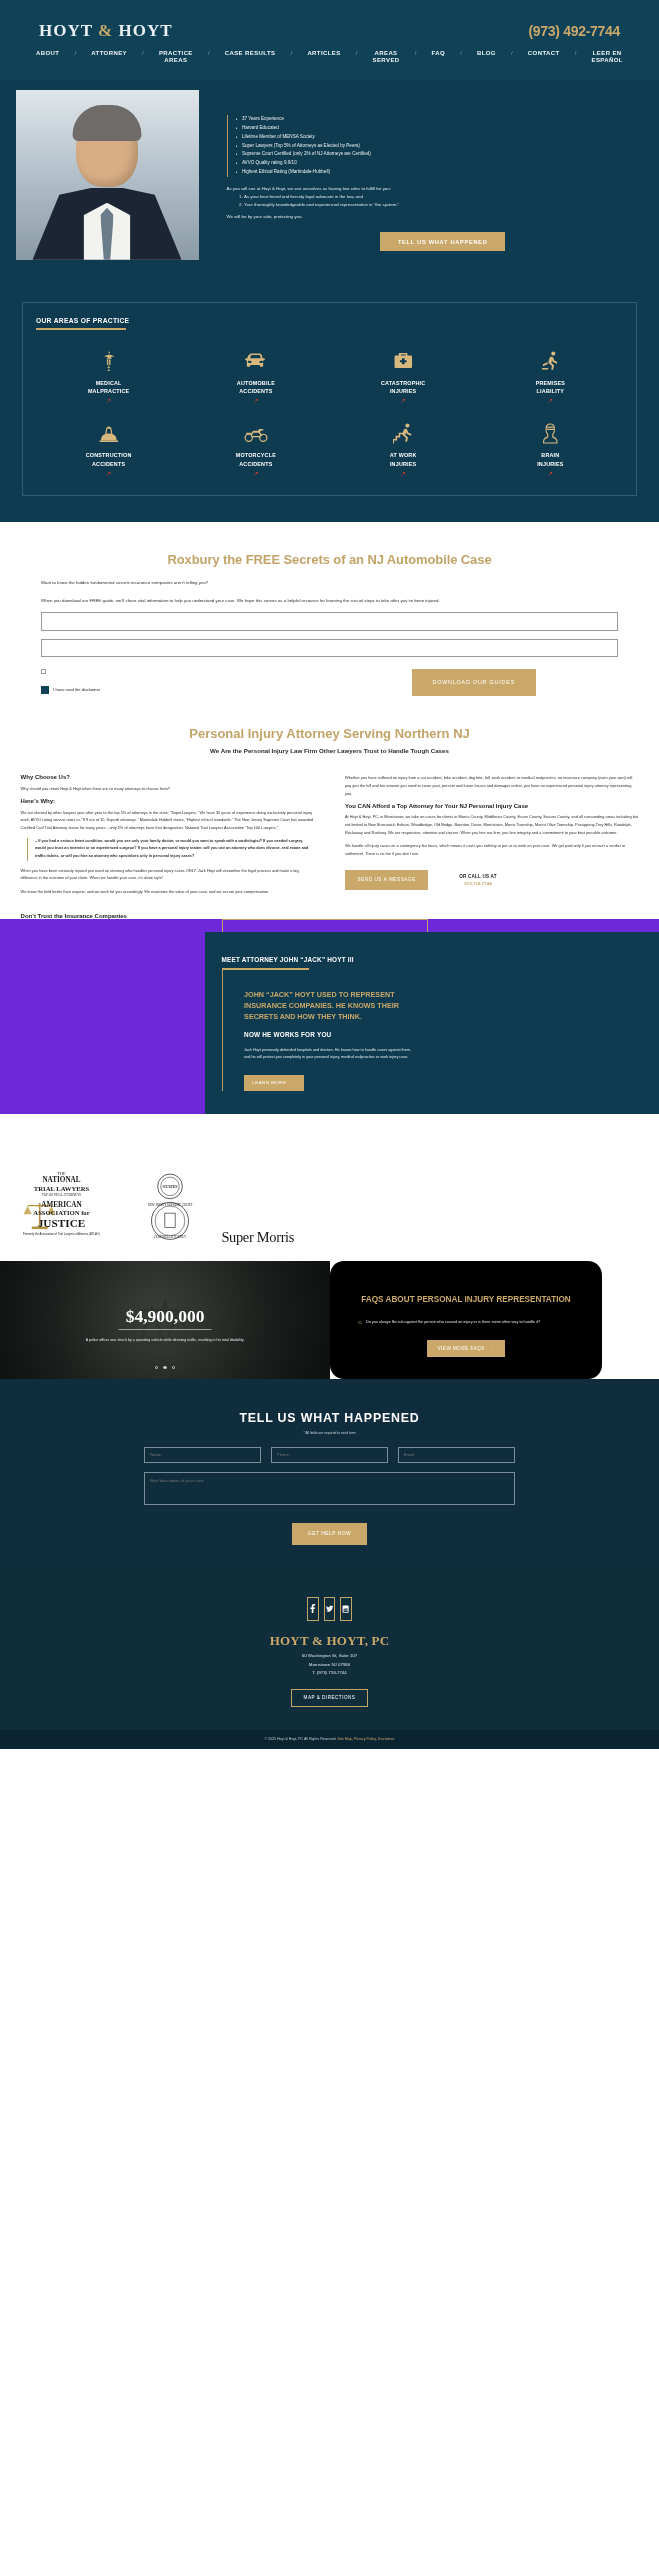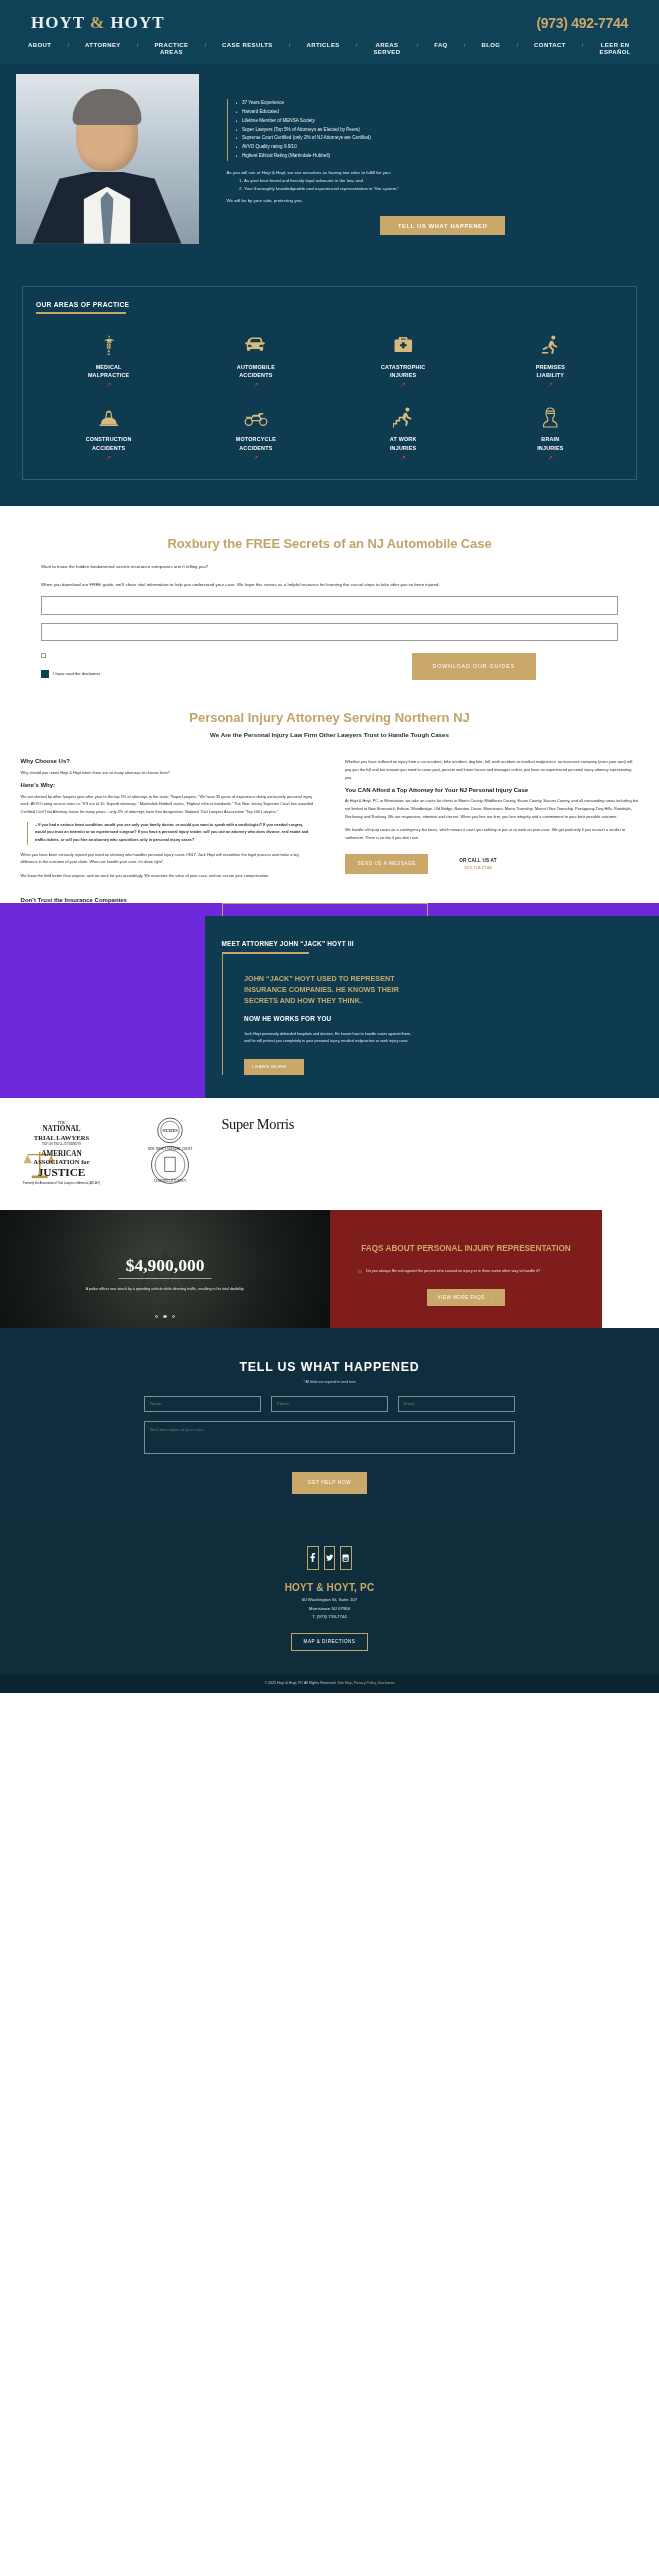--- a/index.html
+++ b/index.html
@@ -6,21 +6,21 @@
   html, body { width: 659px; }
   body {
     font-family: "Liberation Sans", sans-serif;
     background: #ffffff;
     color: #222;
     -webkit-font-smoothing: antialiased;
   }
   .page { width: 659px; position: relative; overflow: hidden; }
 
   
-  .header { background: #0f4157; padding: 0; }
+  .header { background: #0f4157; padding: 8px; }
   .header-top { display: flex; align-items: center; justify-content: space-between;
                 padding: 13.4px 31px 0 31px; }
   .logo { font-family: "Liberation Serif", serif; font-size: 17px; letter-spacing: 1px;
           color: #e9eef0; font-weight: 700; }
   .logo .amp { color: #c9a86a; }
   .phone { font-family: "Liberation Sans", sans-serif; font-size: 14px; color: #c9a86a;
            font-weight: 700; letter-spacing: -0.3px; }
   .nav { display: flex; align-items: flex-start; justify-content: space-between;
          padding: 8.2px 28px 7.2px 28px; flex-wrap: nowrap; }
   .nav-item { color: #f0f4f6; font-size: 6px; font-weight: 700; letter-spacing: 0.4px;
@@ -139,22 +139,22 @@
   .meet-body { color: #e3ebee; font-size: 3.8px; line-height: 1.9; margin-top: 9.3px;
                max-width: 170px; }
   .btn-learn { background: #c9a86a; color: #fff; border: none; padding: 5.7px 8.2px;
                font-size: 4.4px; letter-spacing: 0.5px; margin-top: 13.4px; cursor: pointer;
                font-family: "Liberation Sans", sans-serif; display: inline-flex;
                align-items: center; gap: 4.1px; }
   .meet-wrap::after { content: ""; position: absolute; left: 222px; top: 0; width: 206px;
                       height: 0; }
 
   
-  .badges { background: #fff; display: flex; align-items: flex-start; gap: 20.6px;
-            padding: 17.5px 5.2px 15.5px 5.2px; }
+  .badges { background: #fff; display: flex; align-items: flex-end; gap: 20.6px;
+            padding: 17.5px 5.2px 15.5px 5.2px; margin-top: 35px; }
   .badge { flex: 0 0 auto; }
   .badge-ntl { width: 113px; text-align: center; }
   .badge-sl { font-family: "Liberation Serif", serif; font-size: 14.4px; color: #141414;
               letter-spacing: -0.3px; }
 
   
   .split { display: flex; }
   .result { width: 330px; height: 118px; position: relative; overflow: hidden;
             background: radial-gradient(circle at 48% 45%, #3a4038 0%, #181c1a 65%, #0c0f0e 100%); }
   .scales { position: absolute; left: 50%; top: 26%; transform: translateX(-50%);
@@ -162,21 +162,21 @@
   .result-amt { position: absolute; left: 0; right: 0; top: 45px; text-align: center;
                 color: #fff; font-size: 17.5px; font-weight: 700; font-family: "Liberation Serif", serif; }
   .result-rule { position: absolute; left: 50%; transform: translateX(-50%); top: 68px;
                  width: 93px; height: 0.5px; background: rgba(255,255,255,.55); }
   .result-cap { position: absolute; left: 0; right: 0; top: 76px; text-align: center;
                 color: #e8eaea; font-size: 3.6px; line-height: 1.7; padding: 0 62px; }
   .dots { position: absolute; left: 0; right: 0; bottom: 8.2px; text-align: center; }
   .dot { display: inline-block; width: 3.1px; height: 3.1px; border-radius: 50%;
          border: 0.5px solid #cfcfcf; margin: 0 1.5px; }
   .dot.on { background: #cfcfcf; }
-  .faq { width: 272px; background: #7f1d1d; padding: 33px 28px 0 28px; }
+  .faq { width: 272px; background: #000000; padding: 33px 28px 0 28px; border-radius: 14px; }
   .faq h3 { color: #c9a86a; font-size: 8.2px; font-weight: 700; text-align: center;
             line-height: 1.45; }
   .faq-item { display: flex; gap: 4.1px; margin-top: 13.4px; color: #dfe8ec; font-size: 3.8px;
               line-height: 1.6; }
   .faq-ic { color: #c9a86a; font-size: 4.6px; }
   .btn-faq { background: #c9a86a; color: #fff; border: none; padding: 6.2px 10.3px;
              font-size: 4.6px; letter-spacing: 0.5px; margin: 13.4px auto 0 auto; display: flex;
              align-items: center; gap: 4.6px; cursor: pointer;
              font-family: "Liberation Sans", sans-serif; }
 
@@ -195,22 +195,22 @@
   .btn-help { background: #c9a86a; color: #fff; border: none; padding: 8.8px 15.5px;
               font-size: 4.9px; letter-spacing: 0.5px; display: block; margin: 15.5px auto 0 auto;
               cursor: pointer; font-family: "Liberation Sans", sans-serif; }
 
   
   .footer { background: #102d3c; padding: 31px 0 0 0; text-align: center; }
   .socials { display: flex; justify-content: center; gap: 5.2px; }
   .soc { width: 11.3px; height: 24px; border: 0.5px solid #c2a469; display: flex;
          align-items: center; justify-content: center; color: #fff; font-size: 6.7px;
          cursor: pointer; }
-  .f-name { color: #c9a86a; font-size: 10px; font-weight: 700; margin-top: 12.4px;
-            letter-spacing: 0.2px; }
+  .f-name { color: #c9a86a; font-size: 13px; font-weight: 700; margin-top: 12.4px;
+            letter-spacing: 0.2px; font-family: Liberation Serif, serif; }
   .f-line { color: #dde6ea; font-size: 4.4px; margin-top: 4.1px; }
   .f-phone { color: #dde6ea; font-size: 4.4px; margin-top: 3.1px; }
   .btn-map { background: transparent; border: 0.5px solid #c2a469; color: #fff;
              padding: 5.7px 11.3px; font-size: 4.6px; letter-spacing: 0.5px; margin: 13.4px auto 0 auto;
              display: block; cursor: pointer; font-family: "Liberation Sans", sans-serif; }
   .copyright { background: #0b2431; color: #c2ccd2; font-size: 3.6px; text-align: center;
                padding: 7.2px 0; margin-top: 23px; }
   .copyright a { color: #c9a86a; text-decoration: none; }
 </style>
 </head>

